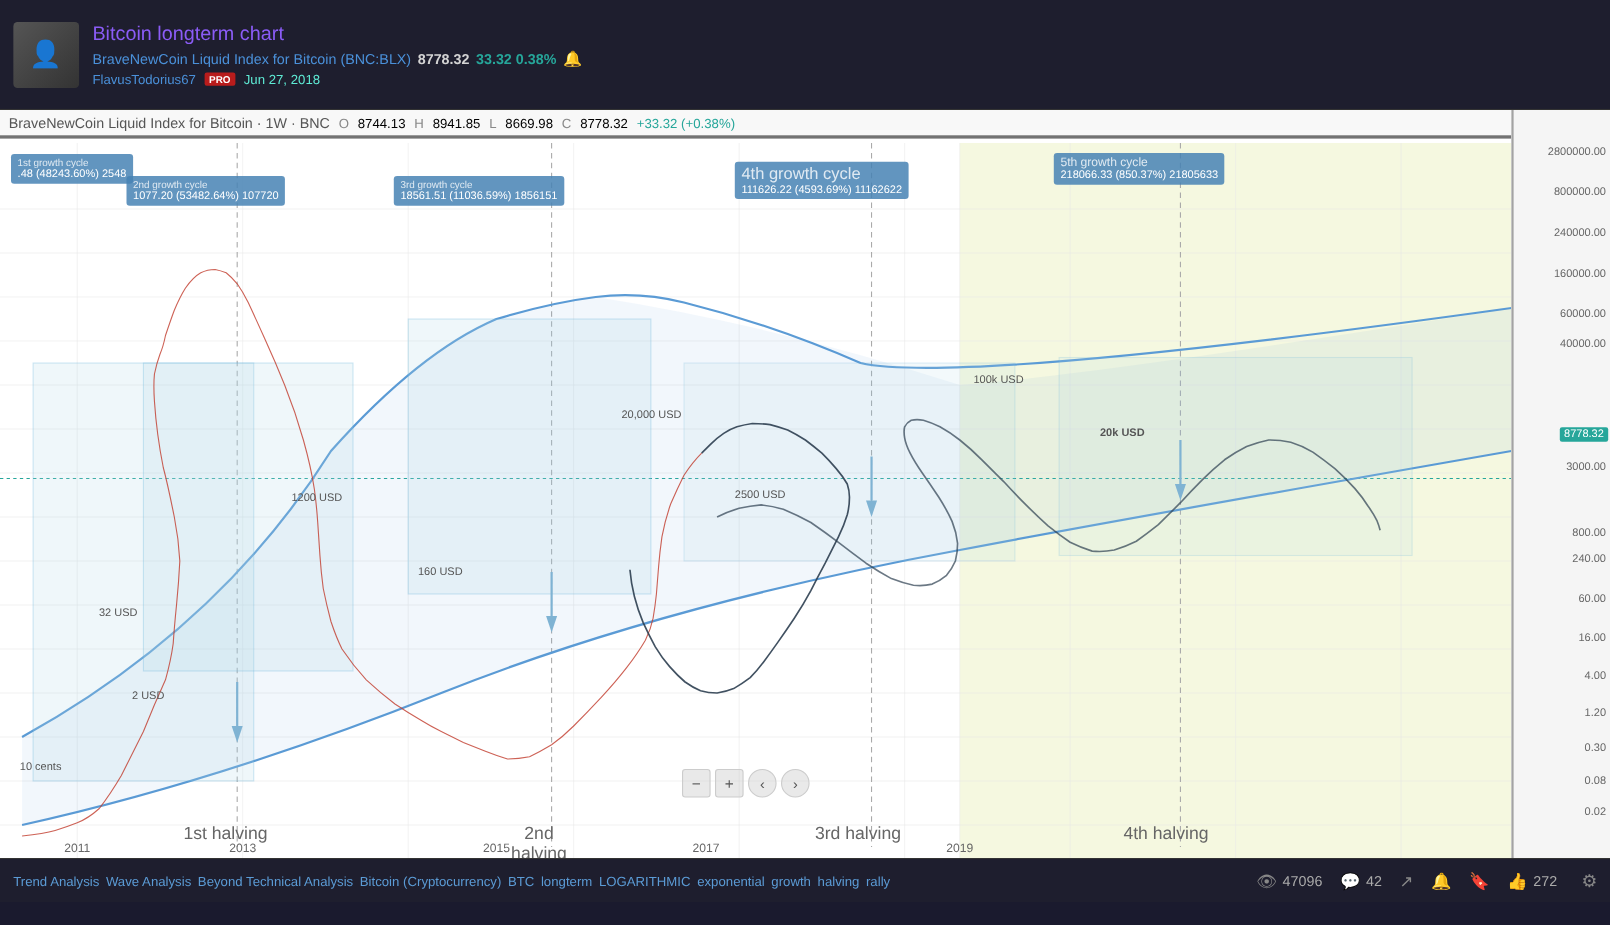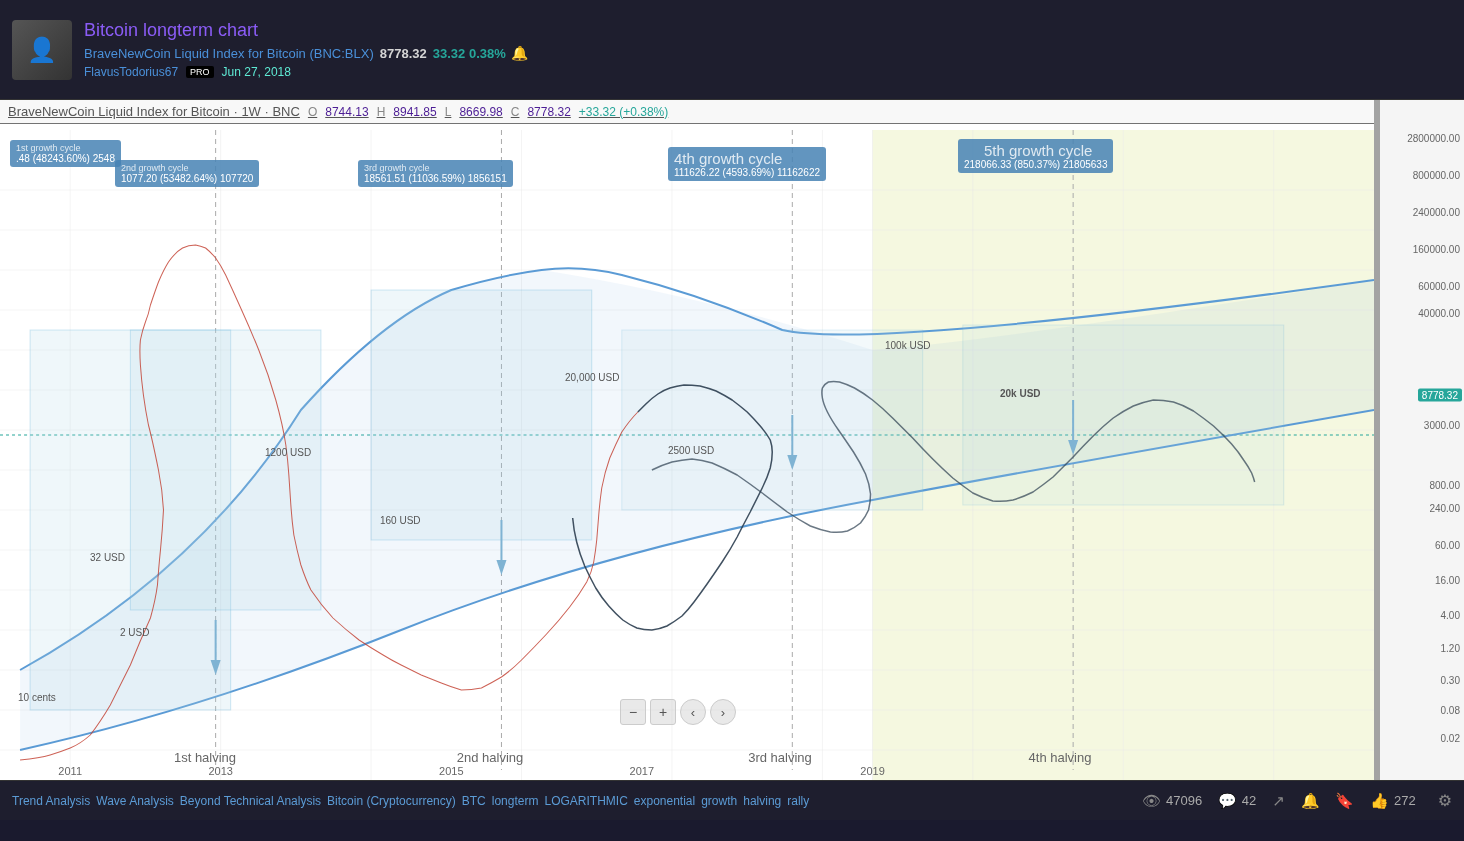--- a/index.html
+++ b/index.html
@@ -29,21 +29,21 @@
       color: #999; font-size: 24px;
     }
     #header-info { display: flex; flex-direction: column; gap: 4px; }
     #chart-title { color: #8b5cf6; font-size: 18px; font-weight: 500; }
     #chart-subtitle { display: flex; align-items: center; gap: 6px; font-size: 13px; }
     .index-link { color: #4a90d9; text-decoration: none; }
     .price-val { color: #d4d4d4; font-weight: 600; }
     .price-change-pos { color: #26a69a; font-weight: 600; }
     .alert-icon { color: #aaa; font-size: 14px; }
     #author-line { display: flex; align-items: center; gap: 8px; color: #aaa; font-size: 12px; }
-    .pro-badge { background: #000000; color: white; font-size: 9px; padding: 1px 4px; border-radius: 2px; font-weight: 400; }
+    .pro-badge { background: #b91c1c; color: white; font-size: 9px; padding: 1px 4px; border-radius: 2px; font-weight: 700; }
     .date-text { color: #5eead4; }
 
     
     #chart-wrapper {
       display: flex;
       height: 680px;
       background: #fff;
       position: relative;
     }
 
@@ -51,47 +51,46 @@
     #chart-main {
       flex: 1;
       position: relative;
       overflow: hidden;
       background: #fff;
     }
 
     
     #chart-header-bar {
       background: #f8f8f8;
-      border-bottom: 1px solid #737373;
+      border-bottom: 3px solid #737373;
       padding: 4px 8px;
       display: flex;
       align-items: center;
       gap: 8px;
       font-size: 12px;
       color: #555;
-      text-decoration: underline;
     }
     .ohlc-label { color: #888; }
-    .ohlc-val { color: #4c1d95; }
+    .ohlc-val { color: #000000; }
     .ohlc-pos { color: #26a69a; }
 
     
     #chart-svg {
       width: 100%;
       height: 650px;
       position: absolute;
       top: 30px;
       left: 0;
     }
 
     
     #y-axis {
       width: 90px;
       background: #f5f5f5;
-      border-left: 6px solid #a3a3a3;
+      border-left: 2px solid #a3a3a3;
       position: relative;
       height: 680px;
       font-size: 10px;
       color: #666;
     }
 
     
     #tags-bar {
       background: #1e1e2e;
       border-top: 1px solid #333;
@@ -122,21 +121,21 @@
       color: white;
       font-size: 10px;
       padding: 3px 6px;
       border-radius: 3px;
       white-space: nowrap;
       font-weight: 500;
     }
     .halving-label {
       position: absolute;
       color: #666;
-      font-size: 13px;
+      font-size: 16px;
       text-align: center;
     }
     .price-label {
       position: absolute;
       color: #555;
       font-size: 10px;
     }
     .nav-btn {
       background: rgba(200,200,200,0.4);
       border: 1px solid #ccc;
@@ -319,21 +318,21 @@
     </div>
     <div class="cycle-label" style="left:358px; top:60px;">
       <div style="font-size:9px;opacity:0.8;">3rd growth cycle</div>
       <div>18561.51 (11036.59%) 1856151</div>
     </div>
     <div class="cycle-label" style="left:668px; top:47px;">
       <div style="font-size:15px;opacity:0.8;">4th growth cycle</div>
       <div>111626.22 (4593.69%) 11162622</div>
     </div>
     <div class="cycle-label" style="left:958px; top:39px;">
-      <div style="font-size:15px;opacity:0.8;margin-left:20px;">5th growth cycle</div>
+      <div style="font-size:11px;opacity:0.8;">5th growth cycle</div>
       <div>218066.33 (850.37%) 21805633</div>
     </div>
 
     <div class="halving-label" style="left:165px; top:650px; width:80px;">1st halving</div>
     <div class="halving-label" style="left:450px; top:650px; width:80px;">2nd halving</div>
     <div class="halving-label" style="left:740px; top:650px; width:80px;">3rd halving</div>
     <div class="halving-label" style="left:1020px; top:650px; width:80px;">4th halving</div>
 
     <div class="price-label" style="left:18px; top:592px;">10 cents</div>
     <div class="price-label" style="left:120px; top:527px;">2 USD</div>

